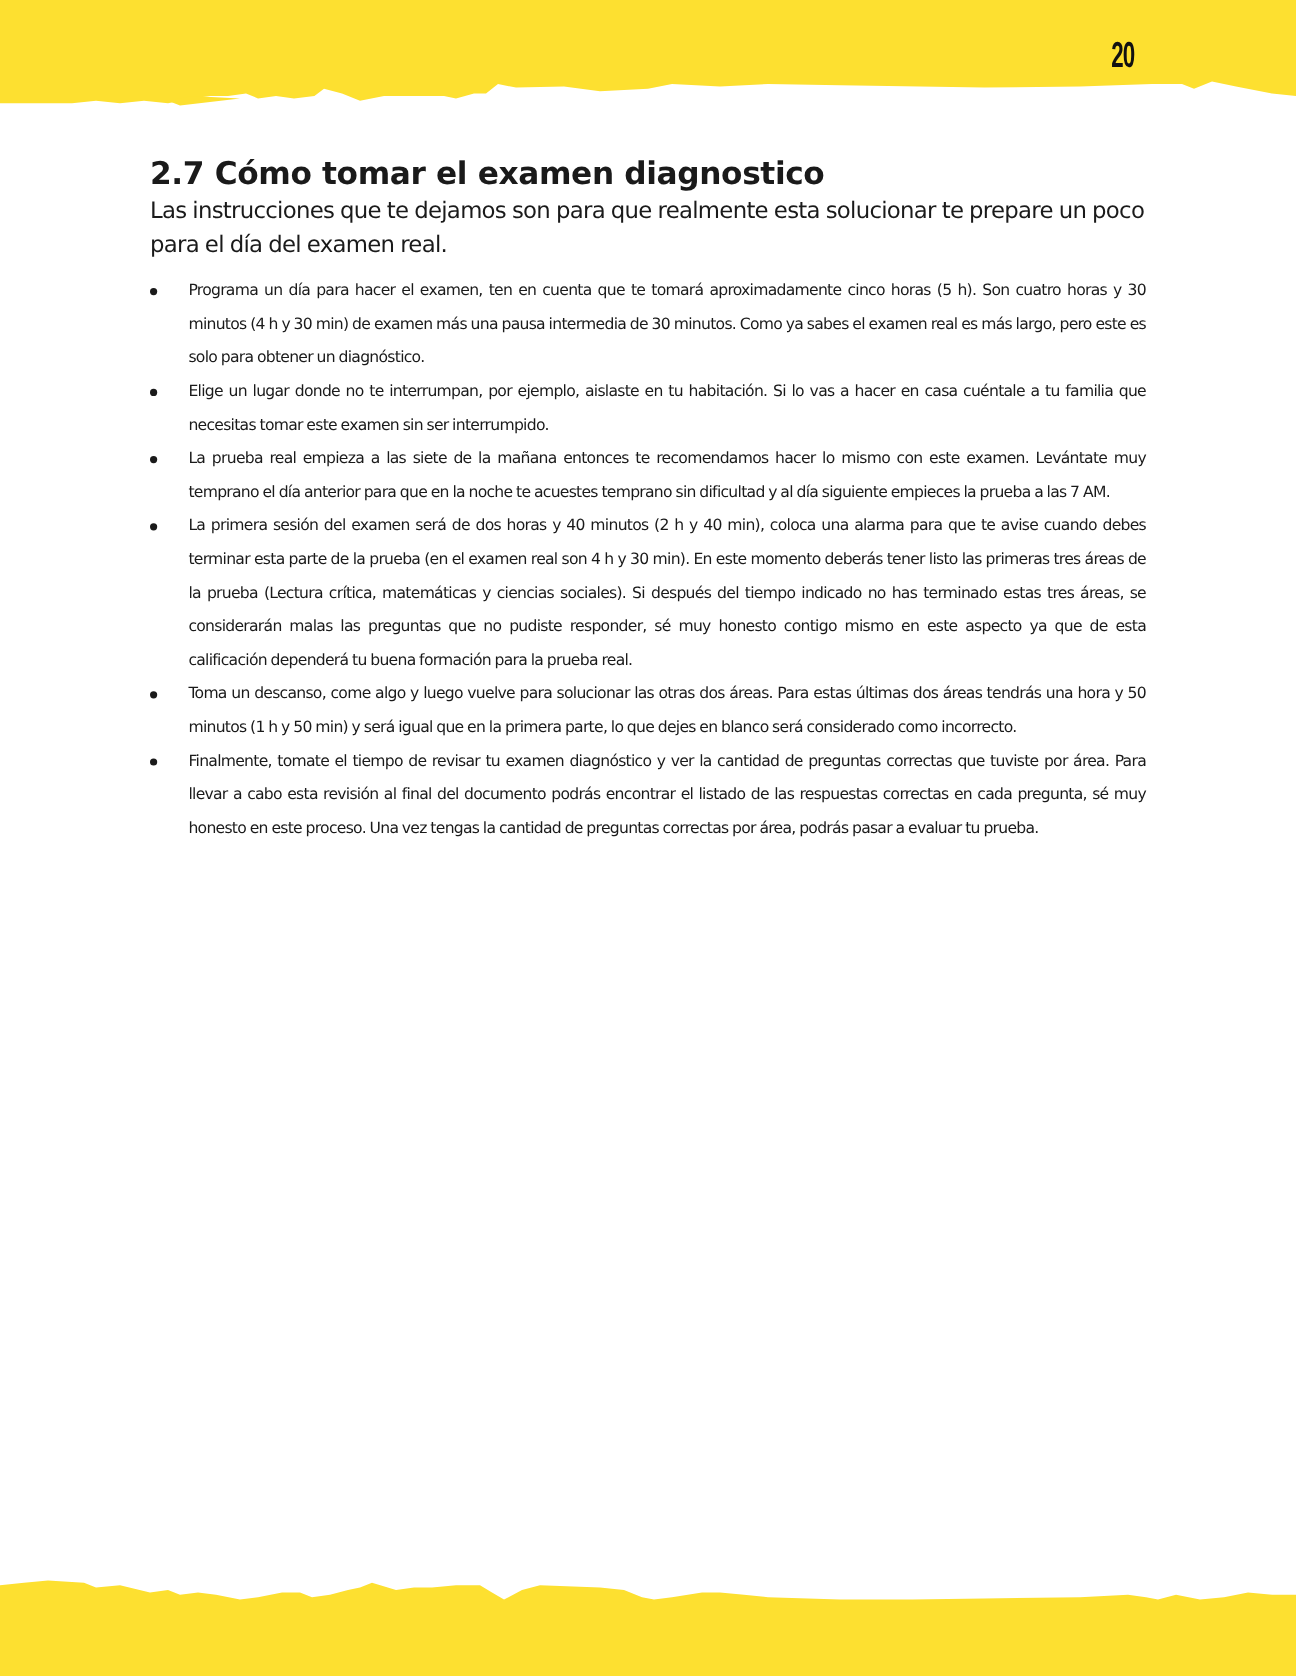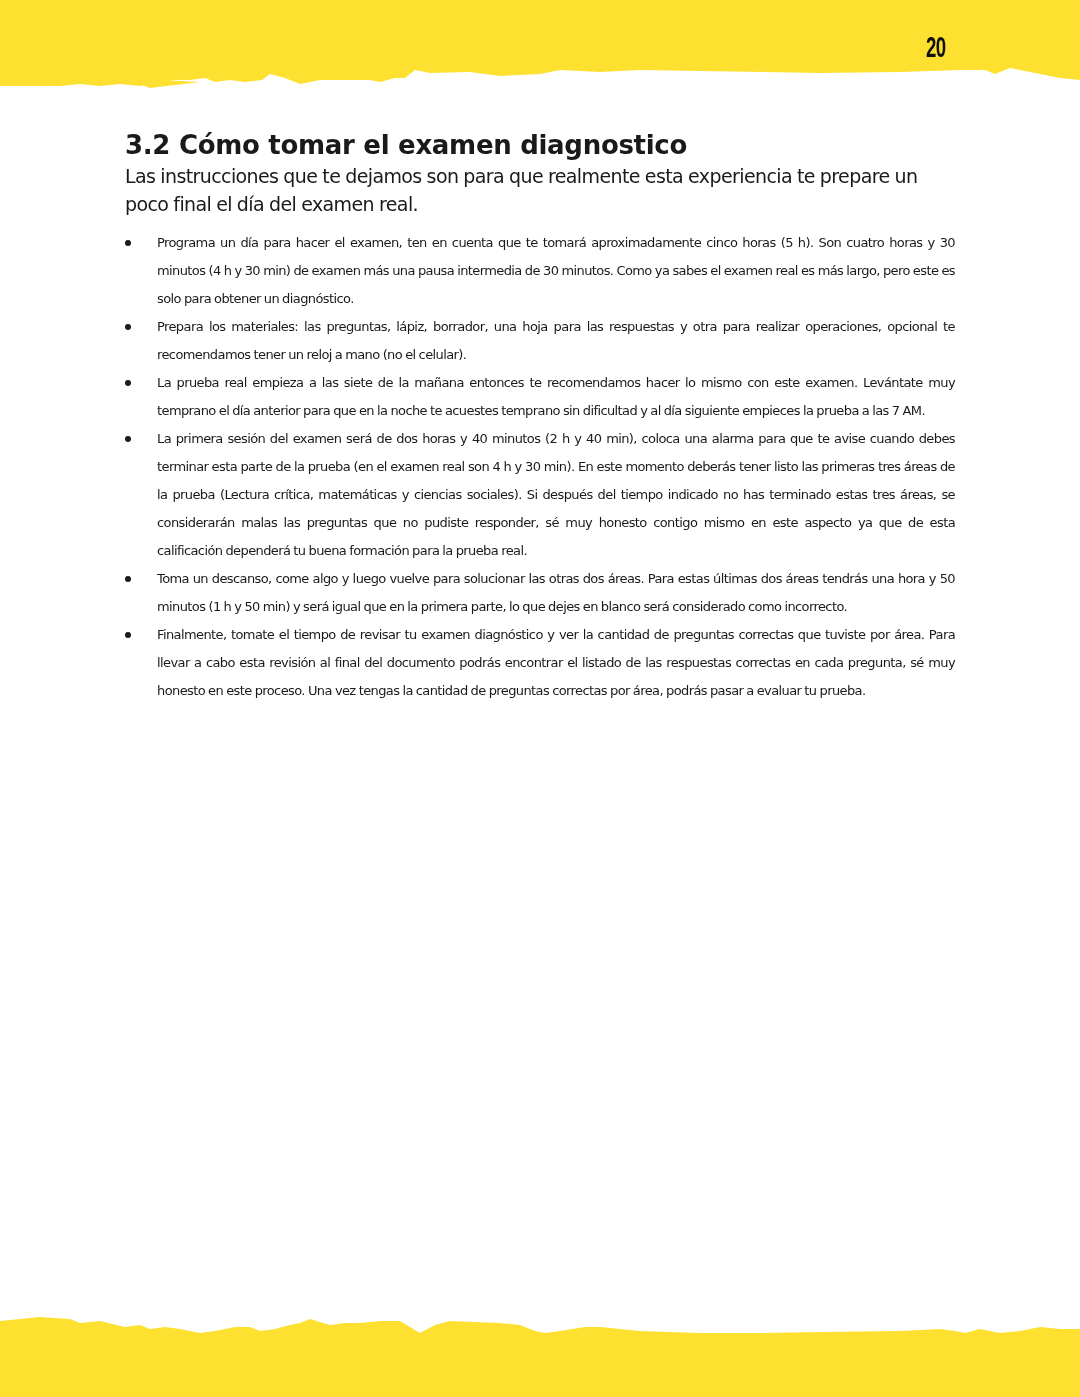--- a/index.html
+++ b/index.html
@@ -88,31 +88,31 @@
 <body>
 
 <svg class="top-band" viewBox="0 0 1080 100" preserveAspectRatio="none">
   <path fill="#FDE030" d="M0,0 L1080,0 L1080,80 L1060,78 L1030,72 L1010,68 L995,74 L985,70 L960,70 L900,72 L820,73 L700,71 L640,70 L600,72 L560,70 L540,74 L500,76 L470,72 L430,73 L415,70 L405,78 L395,78 L380,82 L370,80 L350,80 L320,80 L300,84 L285,78 L270,74 L262,80 L245,82 L230,80 L215,82 L205,78 L190,80 L175,80 L160,82 L140,86 L120,84 L100,86 L80,84 L60,86 L40,86 L20,86 L0,86 Z"></path>
   <path fill="#FDE030" d="M140,84 L160,80 L200,82 L150,88 Z"></path>
 </svg>
 
 <div class="page-number">20</div>
 
 <div class="content">
-  <h2 class="section-title">3.2 Cómo tomar el examen diagnostico</h2>
-  <p class="intro">Las instrucciones que te dejamos son para que realmente esta experiencia te prepare un poco final el día del examen real.</p>
+  <h2 class="section-title">2.7 Cómo tomar el examen diagnostico</h2>
+  <p class="intro">Las instrucciones que te dejamos son para que realmente esta solucionar te prepare un poco para el día del examen real.</p>
 
   <ul class="bullets">
     <li class="bullet">
       <span class="bullet-dot"></span>
       <span>Programa un día para hacer el examen, ten en cuenta que te tomará aproximadamente cinco horas (5 h). Son cuatro horas y 30 minutos (4 h y 30 min) de examen más una pausa intermedia de 30 minutos. Como ya sabes el examen real es más largo, pero este es solo para obtener un diagnóstico.</span>
     </li>
     <li class="bullet">
       <span class="bullet-dot"></span>
-      <span>Prepara los materiales: las preguntas, lápiz, borrador, una hoja para las respuestas y otra para realizar operaciones, opcional te recomendamos tener un reloj a mano (no el celular).</span>
+      <span>Elige un lugar donde no te interrumpan, por ejemplo, aislaste en tu habitación. Si lo vas a hacer en casa cuéntale a tu familia que necesitas tomar este examen sin ser interrumpido.</span>
     </li>
     <li class="bullet">
       <span class="bullet-dot"></span>
       <span>La prueba real empieza a las siete de la mañana entonces te recomendamos hacer lo mismo con este examen. Levántate muy temprano el día anterior para que en la noche te acuestes temprano sin dificultad y al día siguiente empieces la prueba a las 7 AM.</span>
     </li>
     <li class="bullet">
       <span class="bullet-dot"></span>
       <span>La primera sesión del examen será de dos horas y 40 minutos (2 h y 40 min), coloca una alarma para que te avise cuando debes terminar esta parte de la prueba (en el examen real son 4 h y 30 min). En este momento deberás tener listo las primeras tres áreas de la prueba (Lectura crítica, matemáticas y ciencias sociales). Si después del tiempo indicado no has terminado estas tres áreas, se considerarán malas las preguntas que no pudiste responder, sé muy honesto contigo mismo en este aspecto ya que de esta calificación dependerá tu buena formación para la prueba real.</span>
     </li>
     <li class="bullet">

